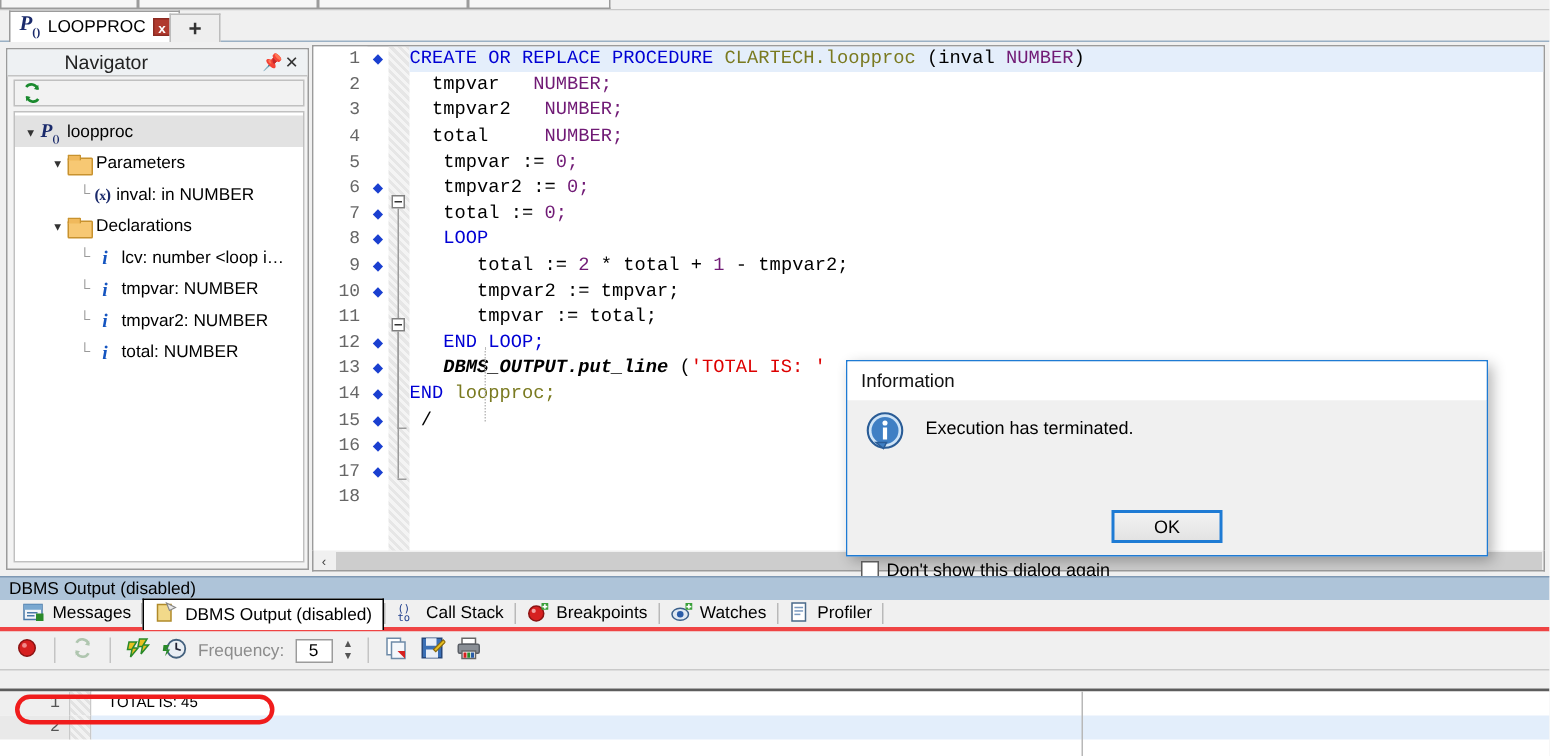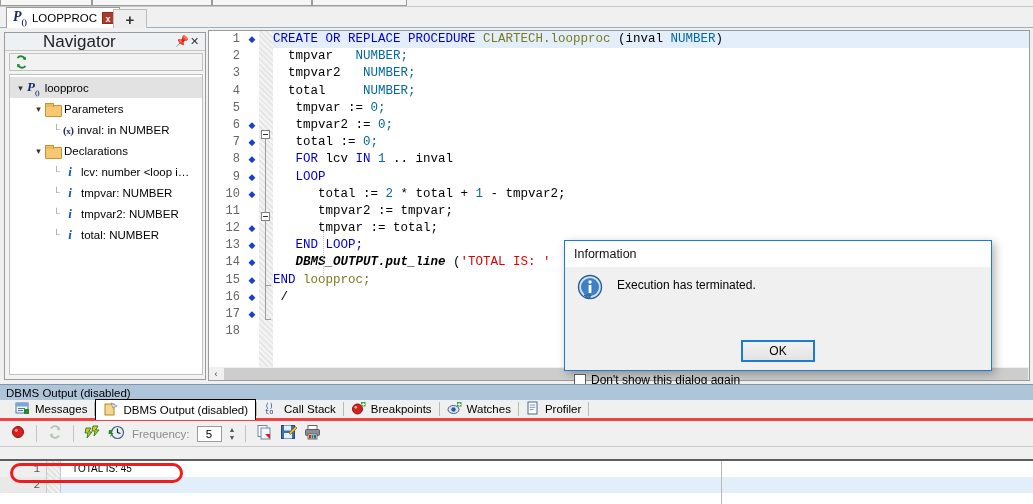--- a/index.html
+++ b/index.html
@@ -34,21 +34,21 @@
   .new-tab { position:absolute; left:113px; top:2px; width:34px; height:19px;
      background:#eeeeee; border:1px solid #bcbcbc; border-bottom:none;
      display:flex; align-items:center; justify-content:center;
      font-size:15px; font-weight:bold; color:#333; line-height:1; }
 
   
   #navigator { position:absolute; left:4px; top:32px; width:202px; height:348px;
      background:#f3f3f3; border:1px solid #9b9b9b; }
   #nav-title { height:18px; background:#eef1f3; border-bottom:1px solid #c4c4c4;
      display:flex; align-items:center; padding:0 4px 0 5px; }
-  #nav-title .t { flex:1; font-size:17px; color:#222;padding-left:33px; }
+  #nav-title .t { flex:1; font-size:13px; color:#222;padding-left:33px; }
   #nav-title .ic { width:13px; text-align:center; font-size:11px; color:#333; }
   #nav-toolbar { position:absolute; left:4px; top:20px; width:194px; height:18px;
      background:#f2f2f2; border:1px solid #c0c0c0; display:flex; align-items:center;
      padding-left:4px; }
   #nav-tree { position:absolute; left:4px; top:41px; width:194px; right:4px;
      bottom:4px; background:#ffffff; border:1px solid #c0c0c0; overflow:hidden;
      padding-top:2px; }
 
   .tnode { height:21px; display:flex; align-items:center; font-size:11.5px;
      color:#000; white-space:nowrap; position:relative; }
@@ -78,21 +78,21 @@
   #fold-col { position:absolute; left:50px; top:0; width:14px; height:100%;
      background:repeating-linear-gradient(45deg,#f4f4f4 0 2px,#e6e6e6 2px 4px); }
   #code { position:absolute; left:64px; top:0; right:0; height:100%;
      font-family:"Liberation Mono", monospace; font-size:12.5px; }
   .cl { height:17.2px; line-height:17.2px; white-space:pre; }
   .ln { height:17.2px; line-height:17.2px; text-align:right; padding-right:5px;
      font-family:"Liberation Mono", monospace; font-size:12px; color:#666; }
   .bpdot { height:17.2px; line-height:17.2px; text-align:center; color:#1a3fd0;
      font-size:9px; }
   .kw  { color:#0000d4; font-weight:normal; }
-  .typ { color:#0369a1; }
+  .typ { color:#701a75; }
   .obj { color:#7a7a20; }
   .str { color:#dd0000; }
   .plain { color:#000000; }
   .ital { font-style:italic; font-weight:bold; color:#000; }
   .hl1 { background:#e4eefb; display:block; }
   .foldbox { position:absolute; width:9px; height:9px; border:1px solid #808080;
      background:#fff; }
   .foldbox:after { content:""; position:absolute; left:1px; top:3px; width:5px;
      height:1px; background:#333; }
   .foldline { position:absolute; width:1px; background:#9b9b9b; }
@@ -302,21 +302,20 @@
   </div>
   <div id="code">
     <div class="dotline" style="left:50px;top:200px;height:50px;"></div>
   <div class="cl"><span class="hl1"><span class="kw">CREATE OR REPLACE PROCEDURE </span><span class="obj">CLARTECH.loopproc</span><span class="plain"> (inval </span><span class="typ">NUMBER</span><span class="plain">)</span></span></div>
       <div class="cl"><span class="plain">  tmpvar   </span><span class="typ">NUMBER;</span></div>
       <div class="cl"><span class="plain">  tmpvar2   </span><span class="typ">NUMBER;</span></div>
       <div class="cl"><span class="plain">  total     </span><span class="typ">NUMBER;</span></div>
       <div class="cl"><span class="plain">   tmpvar := </span><span class="typ">0;</span></div>
       <div class="cl"><span class="plain">   tmpvar2 := </span><span class="typ">0;</span></div>
       <div class="cl"><span class="plain">   total := </span><span class="typ">0;</span></div>
-      <div class="cl"><span class="kw">   FOR </span><span class="plain">lcv </span><span class="kw">IN </span><span class="typ">1 </span><span class="plain">.. inval</span></div>
       <div class="cl"><span class="kw">   LOOP</span></div>
       <div class="cl"><span class="plain">      total := </span><span class="typ">2</span><span class="plain"> * total + </span><span class="typ">1</span><span class="plain"> - tmpvar2;</span></div>
       <div class="cl"><span class="plain">      tmpvar2 := tmpvar;</span></div>
       <div class="cl"><span class="plain">      tmpvar := total;</span></div>
       <div class="cl"><span class="kw">   END LOOP;</span></div>
       <div class="cl"><span class="ital">   DBMS_OUTPUT.put_line</span><span class="plain"> (</span><span class="str">'TOTAL IS: '</span></div>
       <div class="cl"><span class="kw">END </span><span class="obj">loopproc;</span></div>
       <div class="cl"><span class="plain"> /</span></div>
     </div>
 </div>

